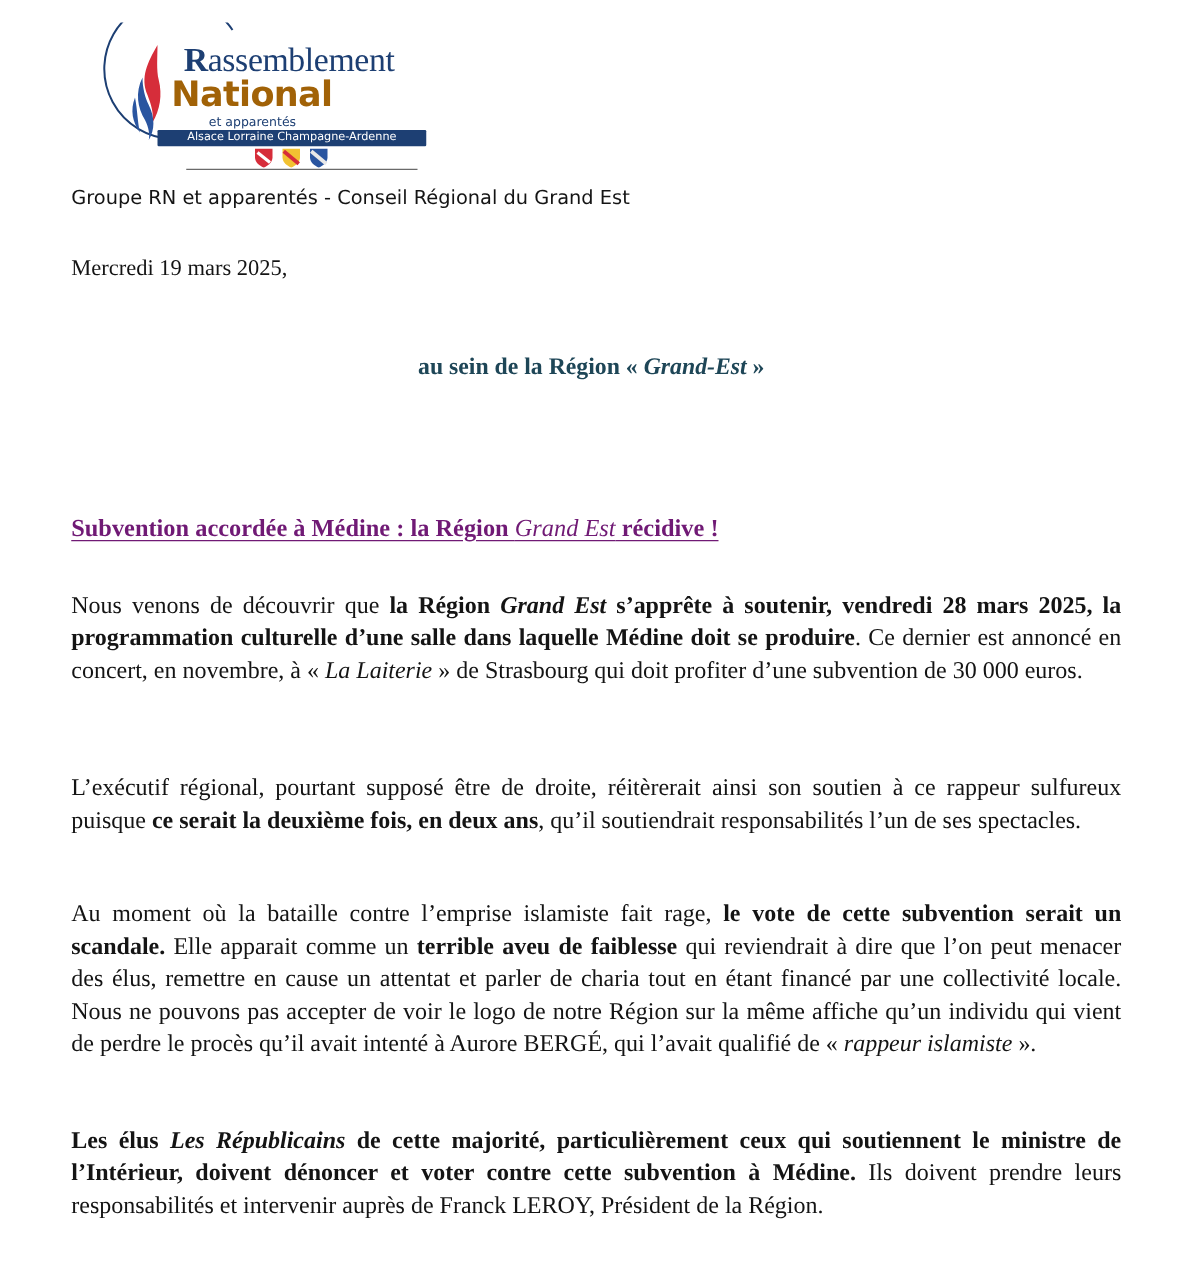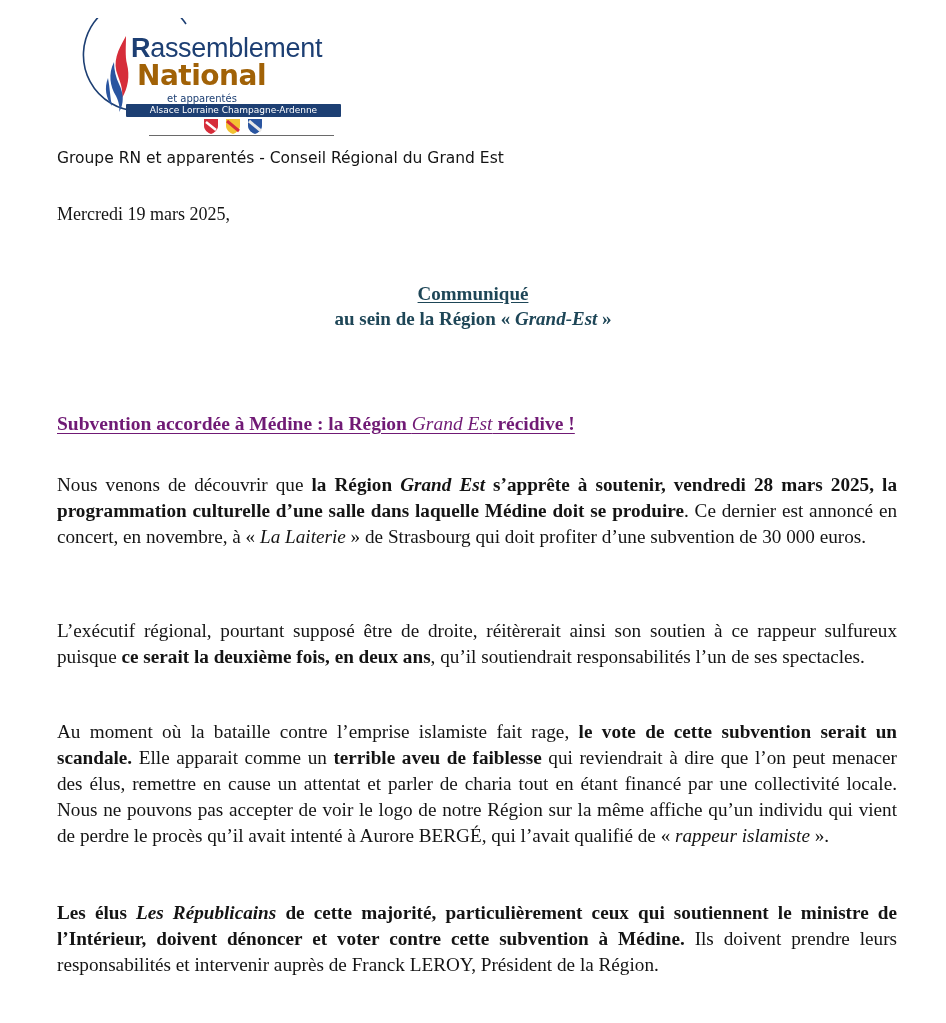--- a/index.html
+++ b/index.html
@@ -1,19 +1,19 @@
 <!DOCTYPE html>
 <html><head>
 <meta charset="utf-8">
 <style>
   html, body { margin: 0; padding: 0; background: #ffffff; }
   body { width: 946px; height: 1023px; overflow: hidden; position: relative; color: #141414; }
   .logo { position: absolute; left: 74px; top: 18px; width: 300px; height: 122px; }
   .logo svg { position: absolute; left: 0; top: 0; }
-  .logo-r { position: absolute; left: 57px; top: 17px; font-family: Liberation Sans, sans-serif; font-size: 27px; color: #1d3f73; letter-spacing: -0.3px; line-height: 1; }
+  .logo-r { position: absolute; left: 73px; top: 17px; font-family: Liberation Serif, serif; font-size: 27px; color: #1d3f73; letter-spacing: -0.3px; line-height: 1; }
   .logo-r b { font-weight: bold; }
   .logo-n { position: absolute; left: 63px; top: 44px; font-family: "DejaVu Sans", sans-serif; font-size: 28px; font-weight: bold; color: #a16207; line-height: 1; letter-spacing: -0.5px; }
   .logo-et { position: absolute; left: 93px; top: 76px; font-family: "DejaVu Sans", sans-serif; font-size: 10px; color: #1d3f73; line-height: 1; }
   .logo-band { position: absolute; left: 52px; top: 86px; width: 215px; height: 13px; background: #1d3f73; color: #ffffff; font-family: "DejaVu Sans", sans-serif; font-size: 9px; line-height: 13px; text-align: center; border-radius: 1px; }
   .logo-rule { position: absolute; left: 75px; top: 117px; width: 185px; height: 1px; background: #6a6a6a; }
 
   .org-line { position: absolute; left: 57px; top: 149px; font-family: "DejaVu Sans", sans-serif; font-size: 15.5px; color: #141414; }
   .org-line b { font-weight: normal; margin-top: 22px; }
 
   .date { position: absolute; left: 57px; top: 204px; font-family: "Liberation Serif", serif; font-size: 18px; }
@@ -60,21 +60,20 @@
   <div class="logo-et">et apparentés</div>
   <div class="logo-band">Alsace Lorraine Champagne-Ardenne</div>
   <div class="logo-rule"></div>
 </div>
 
 <div class="org-line"><b>Groupe RN</b><span> et apparentés - Conseil Régional du Grand Est</span></div>
 
 <div class="date">Mercredi 19 mars 2025,</div>
 
 <div class="communique">
-  <div class="title">Communiqué</div>
   <div><span>au sein de la Région « </span><i>Grand-Est</i><span> »</span></div>
 </div>
 
 <div class="subject"><span>Subvention accordée à Médine : la Région </span><i>Grand Est</i><span> récidive !</span></div>
 
 <p class="para" id="p1" style="margin:0"><span>Nous venons de découvrir que </span><b><span>la Région </span><i>Grand Est</i><span> s’apprête à soutenir, vendredi 28 mars 2025, la programmation culturelle d’une salle dans laquelle Médine doit se produire</span></b><span>. Ce dernier est annoncé en concert, en novembre, à « </span><i>La Laiterie</i><span> » de Strasbourg qui doit profiter d’une subvention de 30 000 euros.</span></p>
 
 <p class="para" id="p2" style="margin:0"><span>L’exécutif régional, pourtant supposé être de droite, réitèrerait ainsi son soutien à ce rappeur sulfureux puisque </span><b>ce serait la deuxième fois, en deux ans</b><span>, qu’il soutiendrait responsabilités l’un de ses spectacles.</span></p>
 
 <p class="para" id="p3" style="margin:0"><span>Au moment où la bataille contre l’emprise islamiste fait rage, </span><b>le vote de cette subvention serait un scandale.</b><span> Elle apparait comme un </span><b>terrible aveu de faiblesse</b><span> qui reviendrait à dire que l’on peut menacer des élus, remettre en cause un attentat et parler de charia tout en étant financé par une collectivité locale. Nous ne pouvons pas accepter de voir le logo de notre Région sur la même affiche qu’un individu qui vient de perdre le procès qu’il avait intenté à Aurore BERGÉ, qui l’avait qualifié de « </span><i>rappeur islamiste</i><span> ».</span></p>

